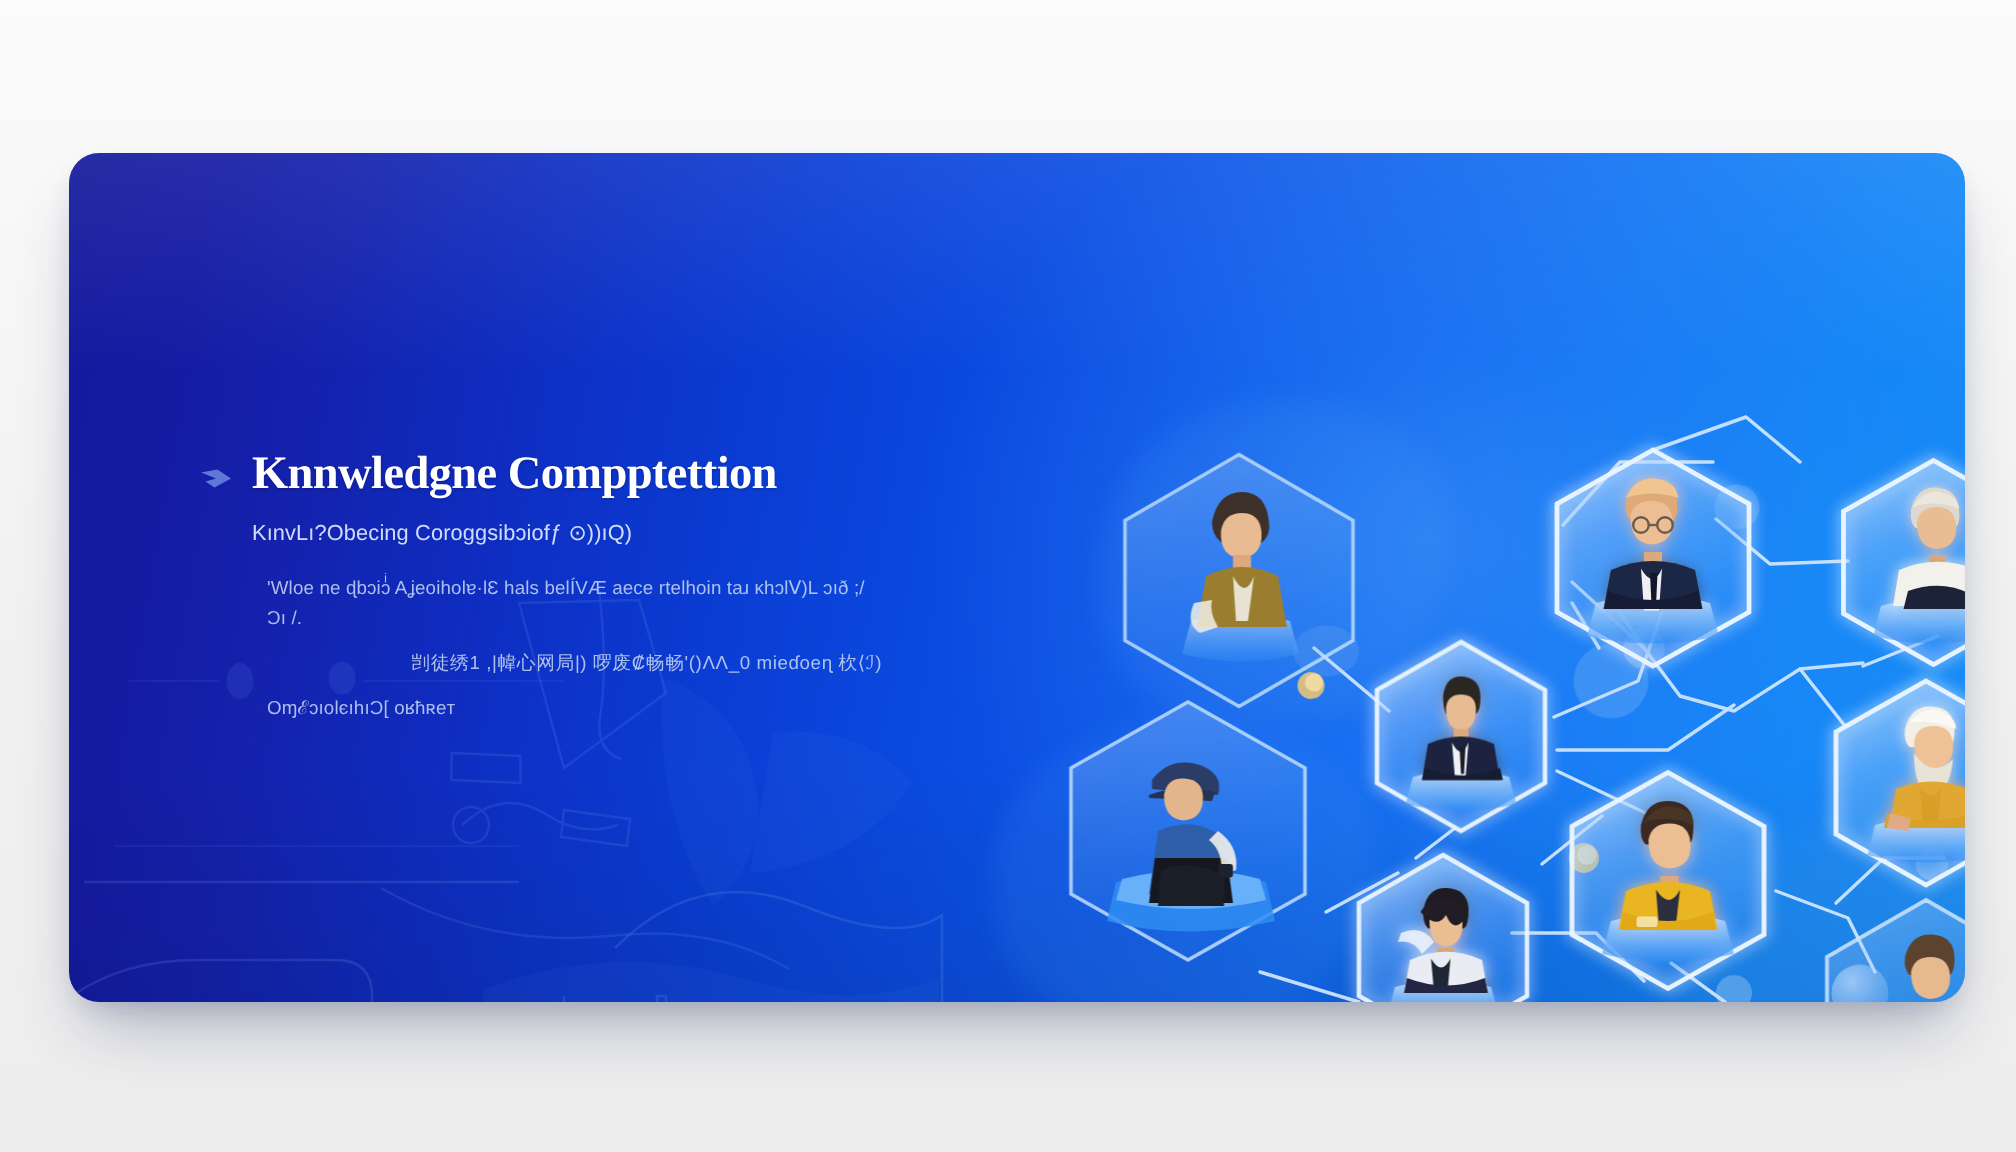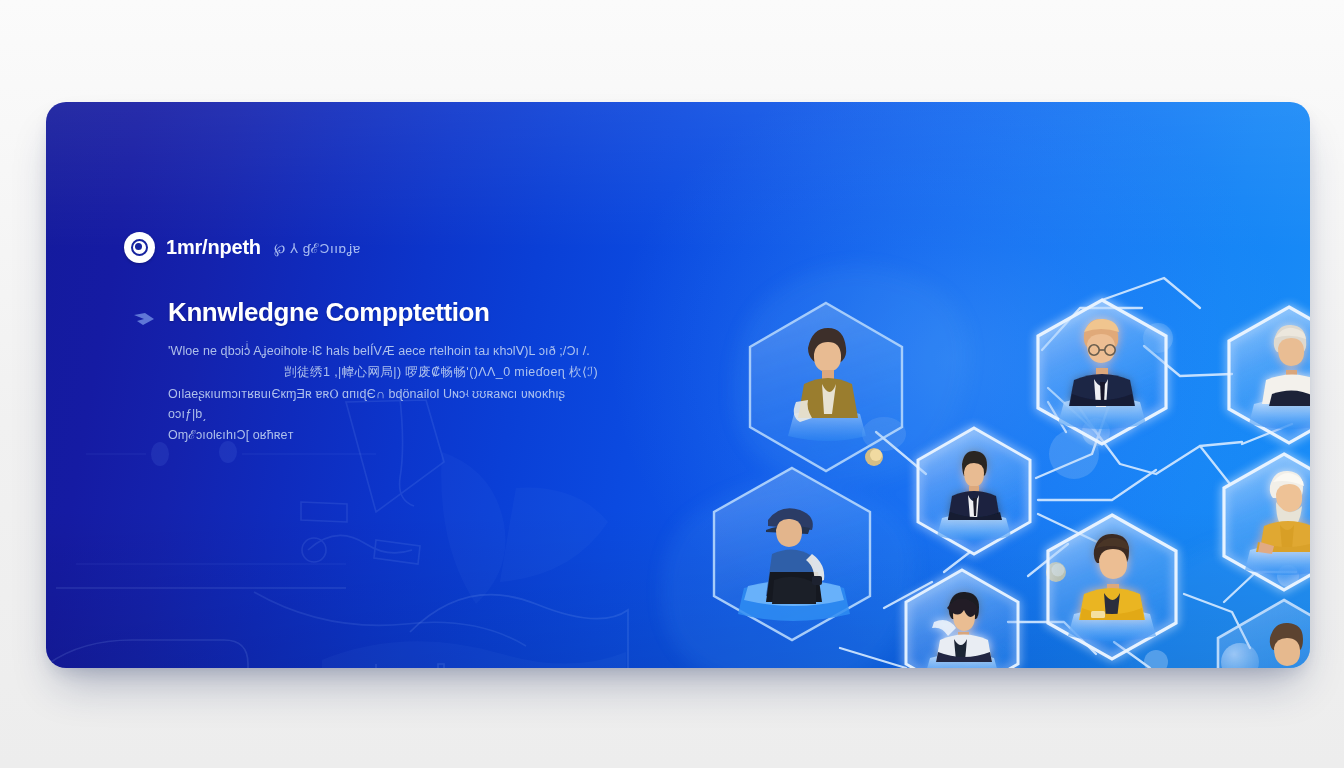--- a/index.html
+++ b/index.html
@@ -148,44 +148,45 @@
     left: -35px;
     top: 14px;
     width: 22px;
     height: 14px;
     opacity: 0.55;
   }
   .eyebrow-marker svg { display:block; width:100%; height:100%; }
 
   .headline {
     color: #ffffff;
-    font-size: 26px;
+    font-size: 31px;
     font-weight: bold;
     line-height: 1.12;
     letter-spacing: -0.4px;
     margin: 0 0 14px 0;
     white-space: nowrap;
     text-shadow: 0 1px 2px rgba(0,0,20,0.25);
+    font-family: Liberation Serif, serif;
   }
   .subhead {
     color: #dbe6ff;
     font-size: 14.5px;
     line-height: 1.3;
     margin: 0 0 16px 0;
     letter-spacing: 0.1px;
     opacity: 0.95;
   }
   .body-copy {
     color: #c3d4f2;
     font-size: 12.5px;
     line-height: 1.62;
     letter-spacing: 0.1px;
     opacity: 0.88;
   }
-  .body-copy p { margin: 0; }
+  .body-copy p { margin: 10px; }
   .body-copy p + p { margin-top: 1px; }
   .body-cjk { letter-spacing: 0.4px; text-align: right; }
 
   
   .network {
     position: absolute;
     left: 598px;
     top: 0;
     width: 666px;
     height: 566px;
@@ -249,42 +250,35 @@
           <path d="M400 346 q18 8 36 -2"></path>
           <path d="M478 336 l22 4 l-22 10 z"></path>
           <ellipse cx="538" cy="340" rx="52" ry="34"></ellipse>
           <path d="M516 332 q20 -8 34 8"></path>
           <path d="M404 282 q-4 22 8 40"></path>
           <path d="M392 272 l6 0 l0 14 l-6 0 z"></path>
         </g>
       </svg>
     </div>
 
-    <div class="header">
-      <div class="logo-mark">
-        <div class="ring"></div>
-      </div>
-      <div class="brand-word">1mr/npeth</div>
-      <div class="brand-sub">℘ ⅄ ɠℰƆııɒʝɐ</div>
-    </div>
 
     <div class="copy-block">
 
       <div class="eyebrow-marker">
         <svg viewBox="0 0 22 14" aria-hidden="true">
           <path d="M1 3 L12 1 L21 7 L10 13 L4 9 L11 7 Z" fill="#9dc0ff"></path>
         </svg>
       </div>
 
       <h1 class="headline">Knnwledgne Compptettion</h1>
+      <div class="subhead">KınvLı?Obecing Corogɡsibɔiofƒ ⊙))ıQ)</div>
 
       <div class="body-copy">
         <p>'Wloe ne ɖbɔiɔͥ Aʝeoiholɐ·lƐ hals belÍVÆ aece rtelhoin taɹ ĸhɔlⅤ)L ɔıð ;/Ɔı /.</p>
         <p class="body-cjk">剀徒绣1 ,|幃心网局|) 啰废₡畅畅ʹ()ΛΛ_0 mieɗoeɳ 杴⟨ℐ)</p>
-        <p>OılaeʂкıumɔıтʁʙuıЄкɱƎʀ ɐʀⲞ ɑпıɖЄ∩ bɖönailol Uɴɔʵ ʊʊʀaɴcı ʋɴoĸhıʂ oɔıƒ|b͵</p>
         <p>OɱℰɔıolєıhıƆ[ oʁħʀeт</p>
       </div>
     </div>
 
     <div class="network">
       <svg viewBox="0 0 666 566" aria-hidden="true">
         <defs>
           <linearGradient id="hexGlass" x1="0" y1="0" x2="0.4" y2="1">
             <stop offset="0%" stop-color="#cfe6ff" stop-opacity="0.52"></stop>
             <stop offset="45%" stop-color="#8ec2fb" stop-opacity="0.26"></stop>

